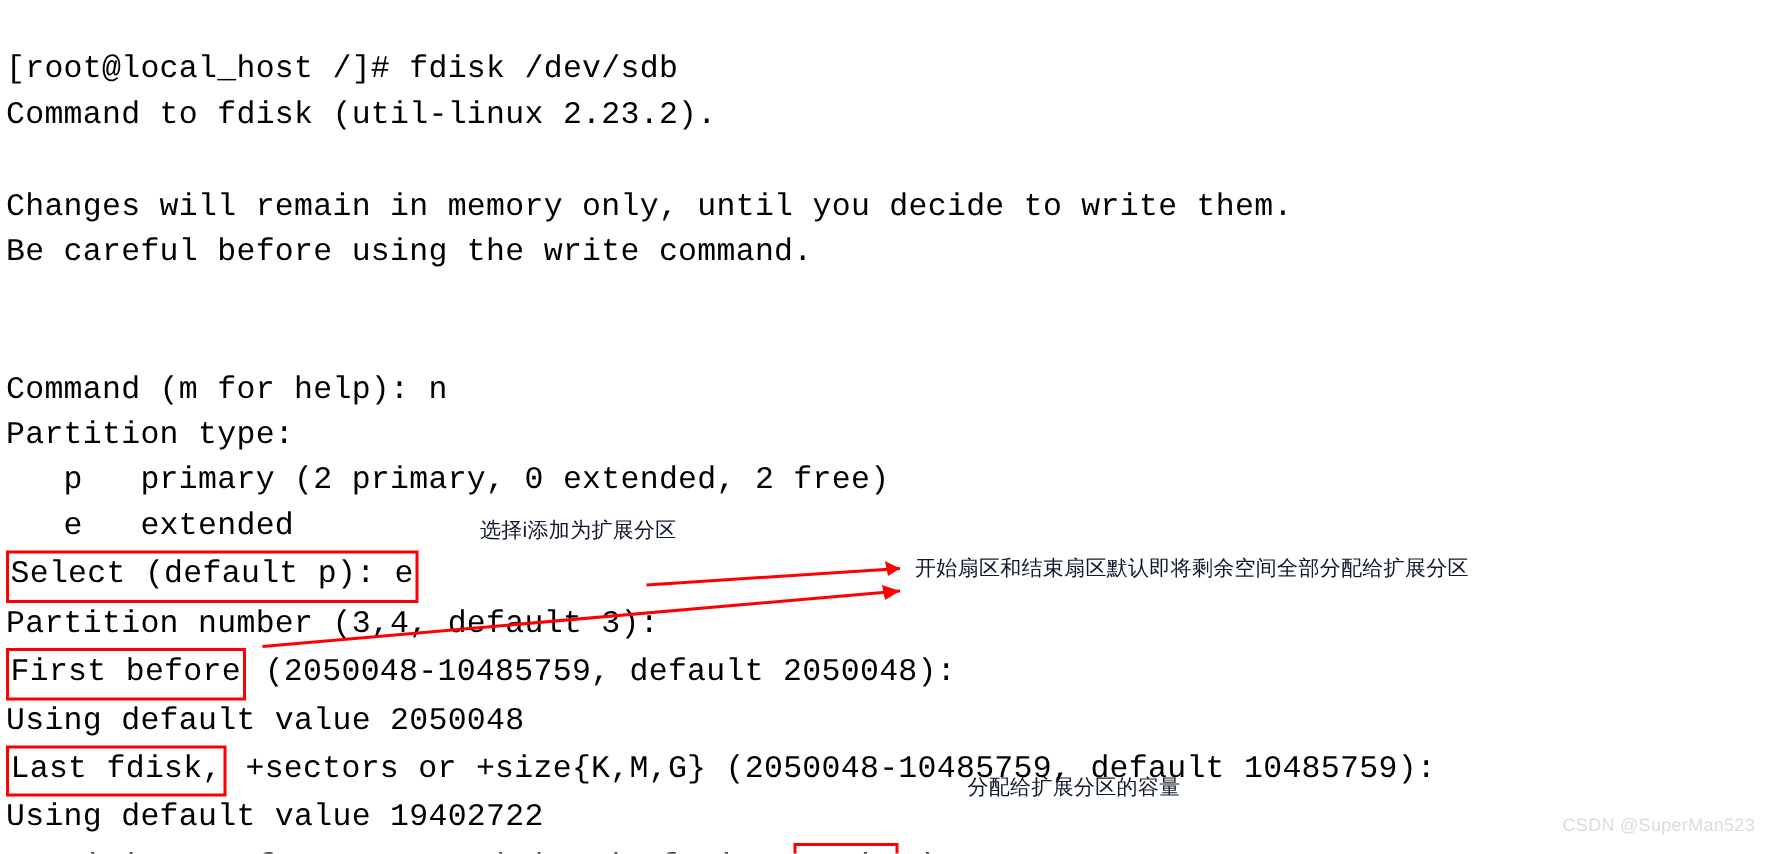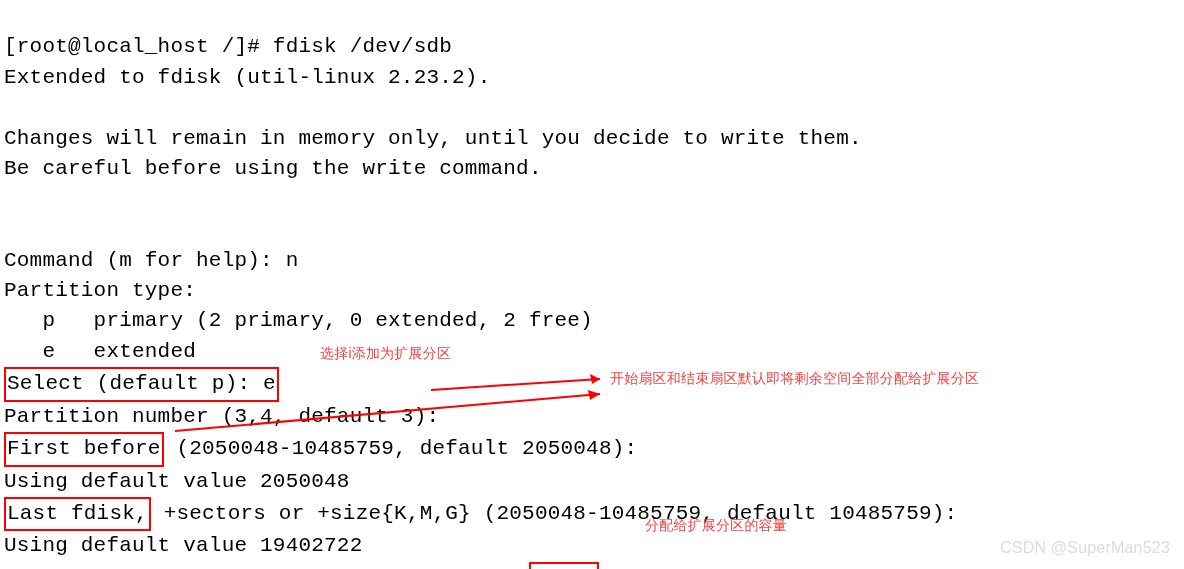--- a/index.html
+++ b/index.html
@@ -19,21 +19,21 @@
       position: relative;
       white-space: pre;
     }
     .boxed {
       border: 2px solid #ff0000;
       display: inline-block;
       padding: 0 1px;
     }
     .annotation {
       position: absolute;
-      color: #ef4444;
+      color: #0f172a;
       font-family: "Microsoft YaHei", "SimSun", sans-serif;
       font-size: 14px;
       white-space: nowrap;
     }
     svg.arrows {
       position: absolute;
       top: 0;
       left: 0;
       width: 1184px;
       height: 569px;
@@ -43,29 +43,29 @@
       stroke: #ff0000;
       stroke-width: 2;
     }
     svg.arrows polygon {
       fill: #ff0000;
     }
     .watermark {
       position: absolute;
       color: #dcdcdc;
       font-family: Arial, sans-serif;
-      font-size: 16px;
+      font-size: 12px;
     }
   </style>
 </head>
 <body>
 
 <div class="terminal-content">
 <span>[root@local_host /]# fdisk /dev/sdb</span>
-<span>Extended to fdisk (util-linux 2.23.2).</span>
+<span>Command to fdisk (util-linux 2.23.2).</span>
 <span></span>
 <span>Changes will remain in memory only, until you decide to write them.</span>
 <span>Be careful before using the write command.</span>
 <span></span>
 <span></span>
 <span>Command (m for help): n</span>
 <span>Partition type:</span>
 <span>   p   primary (2 primary, 0 extended, 2 free)</span>
 <span>   e   extended</span>
 <span class="boxed"><span>Select (default p): e</span></span>

